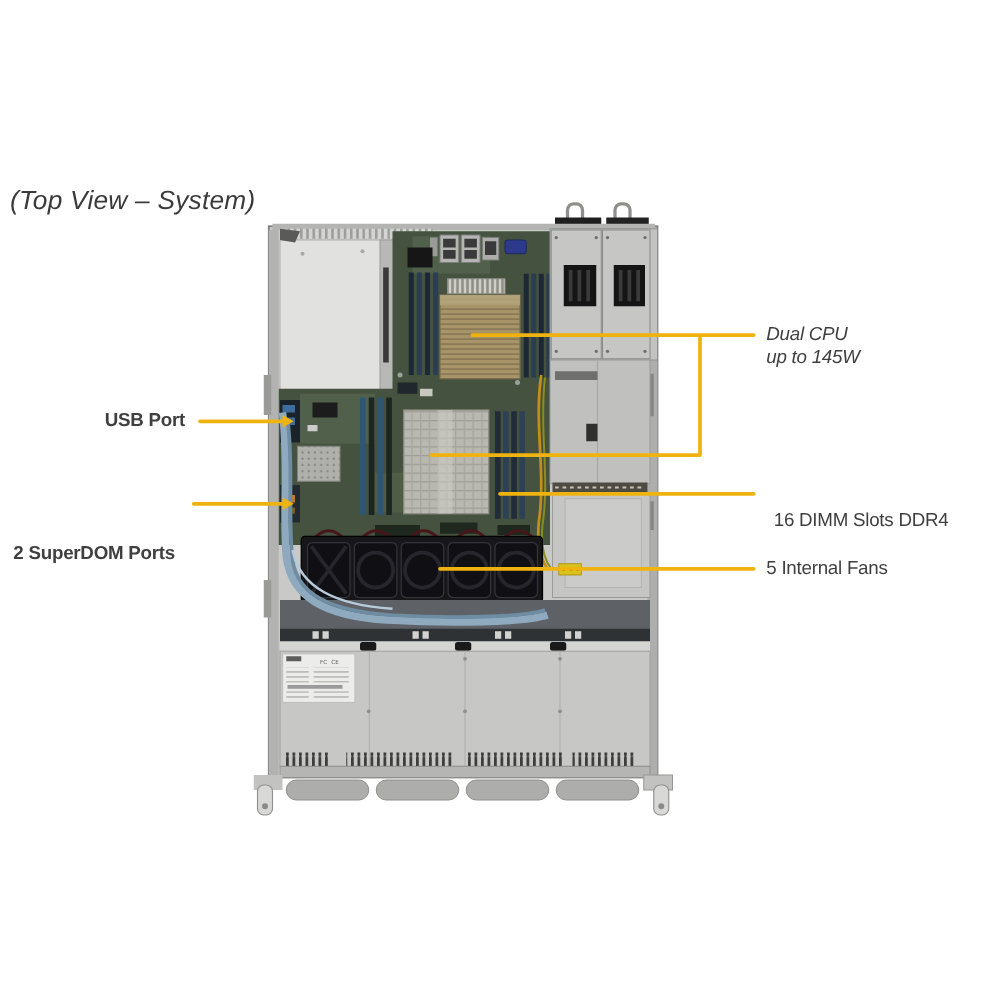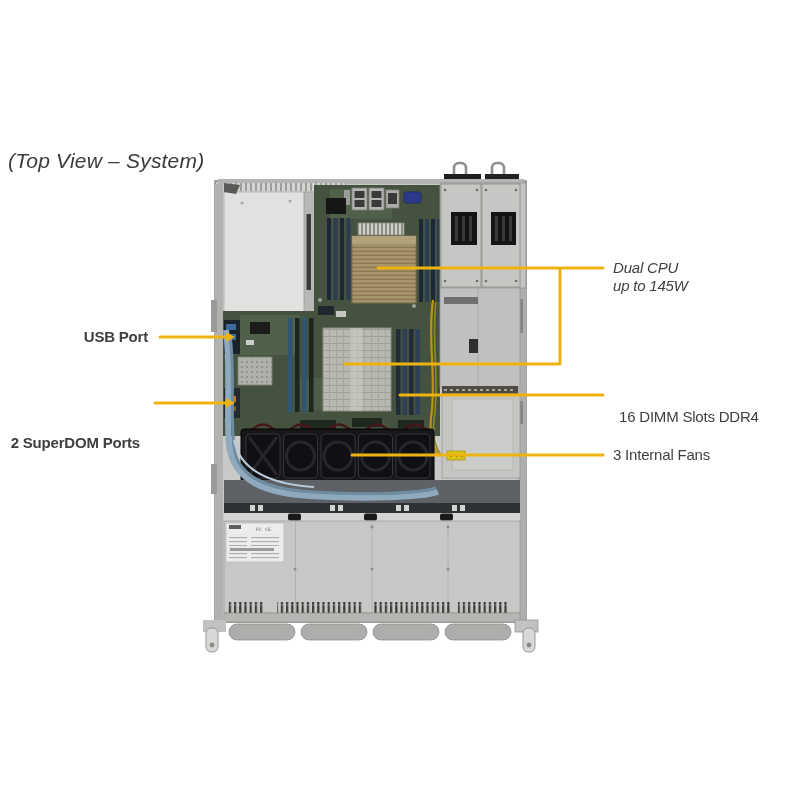--- a/index.html
+++ b/index.html
@@ -335,17 +335,17 @@
 
 <div id="title">(Top View – System)</div>
 
 <div class="label" style="left:613px; top:259px;font-style:italic;">
   <div>Dual CPU</div>
   <div>up to 145W</div>
 </div>
 
 <div class="label" style="left:619px; top:386px;margin-top:22px;">16 DIMM Slots DDR4</div>
 
-<div class="label" style="left:613px; top:446px;">3 Internal Fans</div>
+<div class="label" style="left:613px; top:446px;">5 Internal Fans</div>
 
 <div class="label right-align" style="right:652px; top:328px;">USB Port</div>
 
 <div class="label right-align" style="right:660px; top:394px;margin-top:40px;">2 SuperDOM Ports</div>
 
 </body></html>

